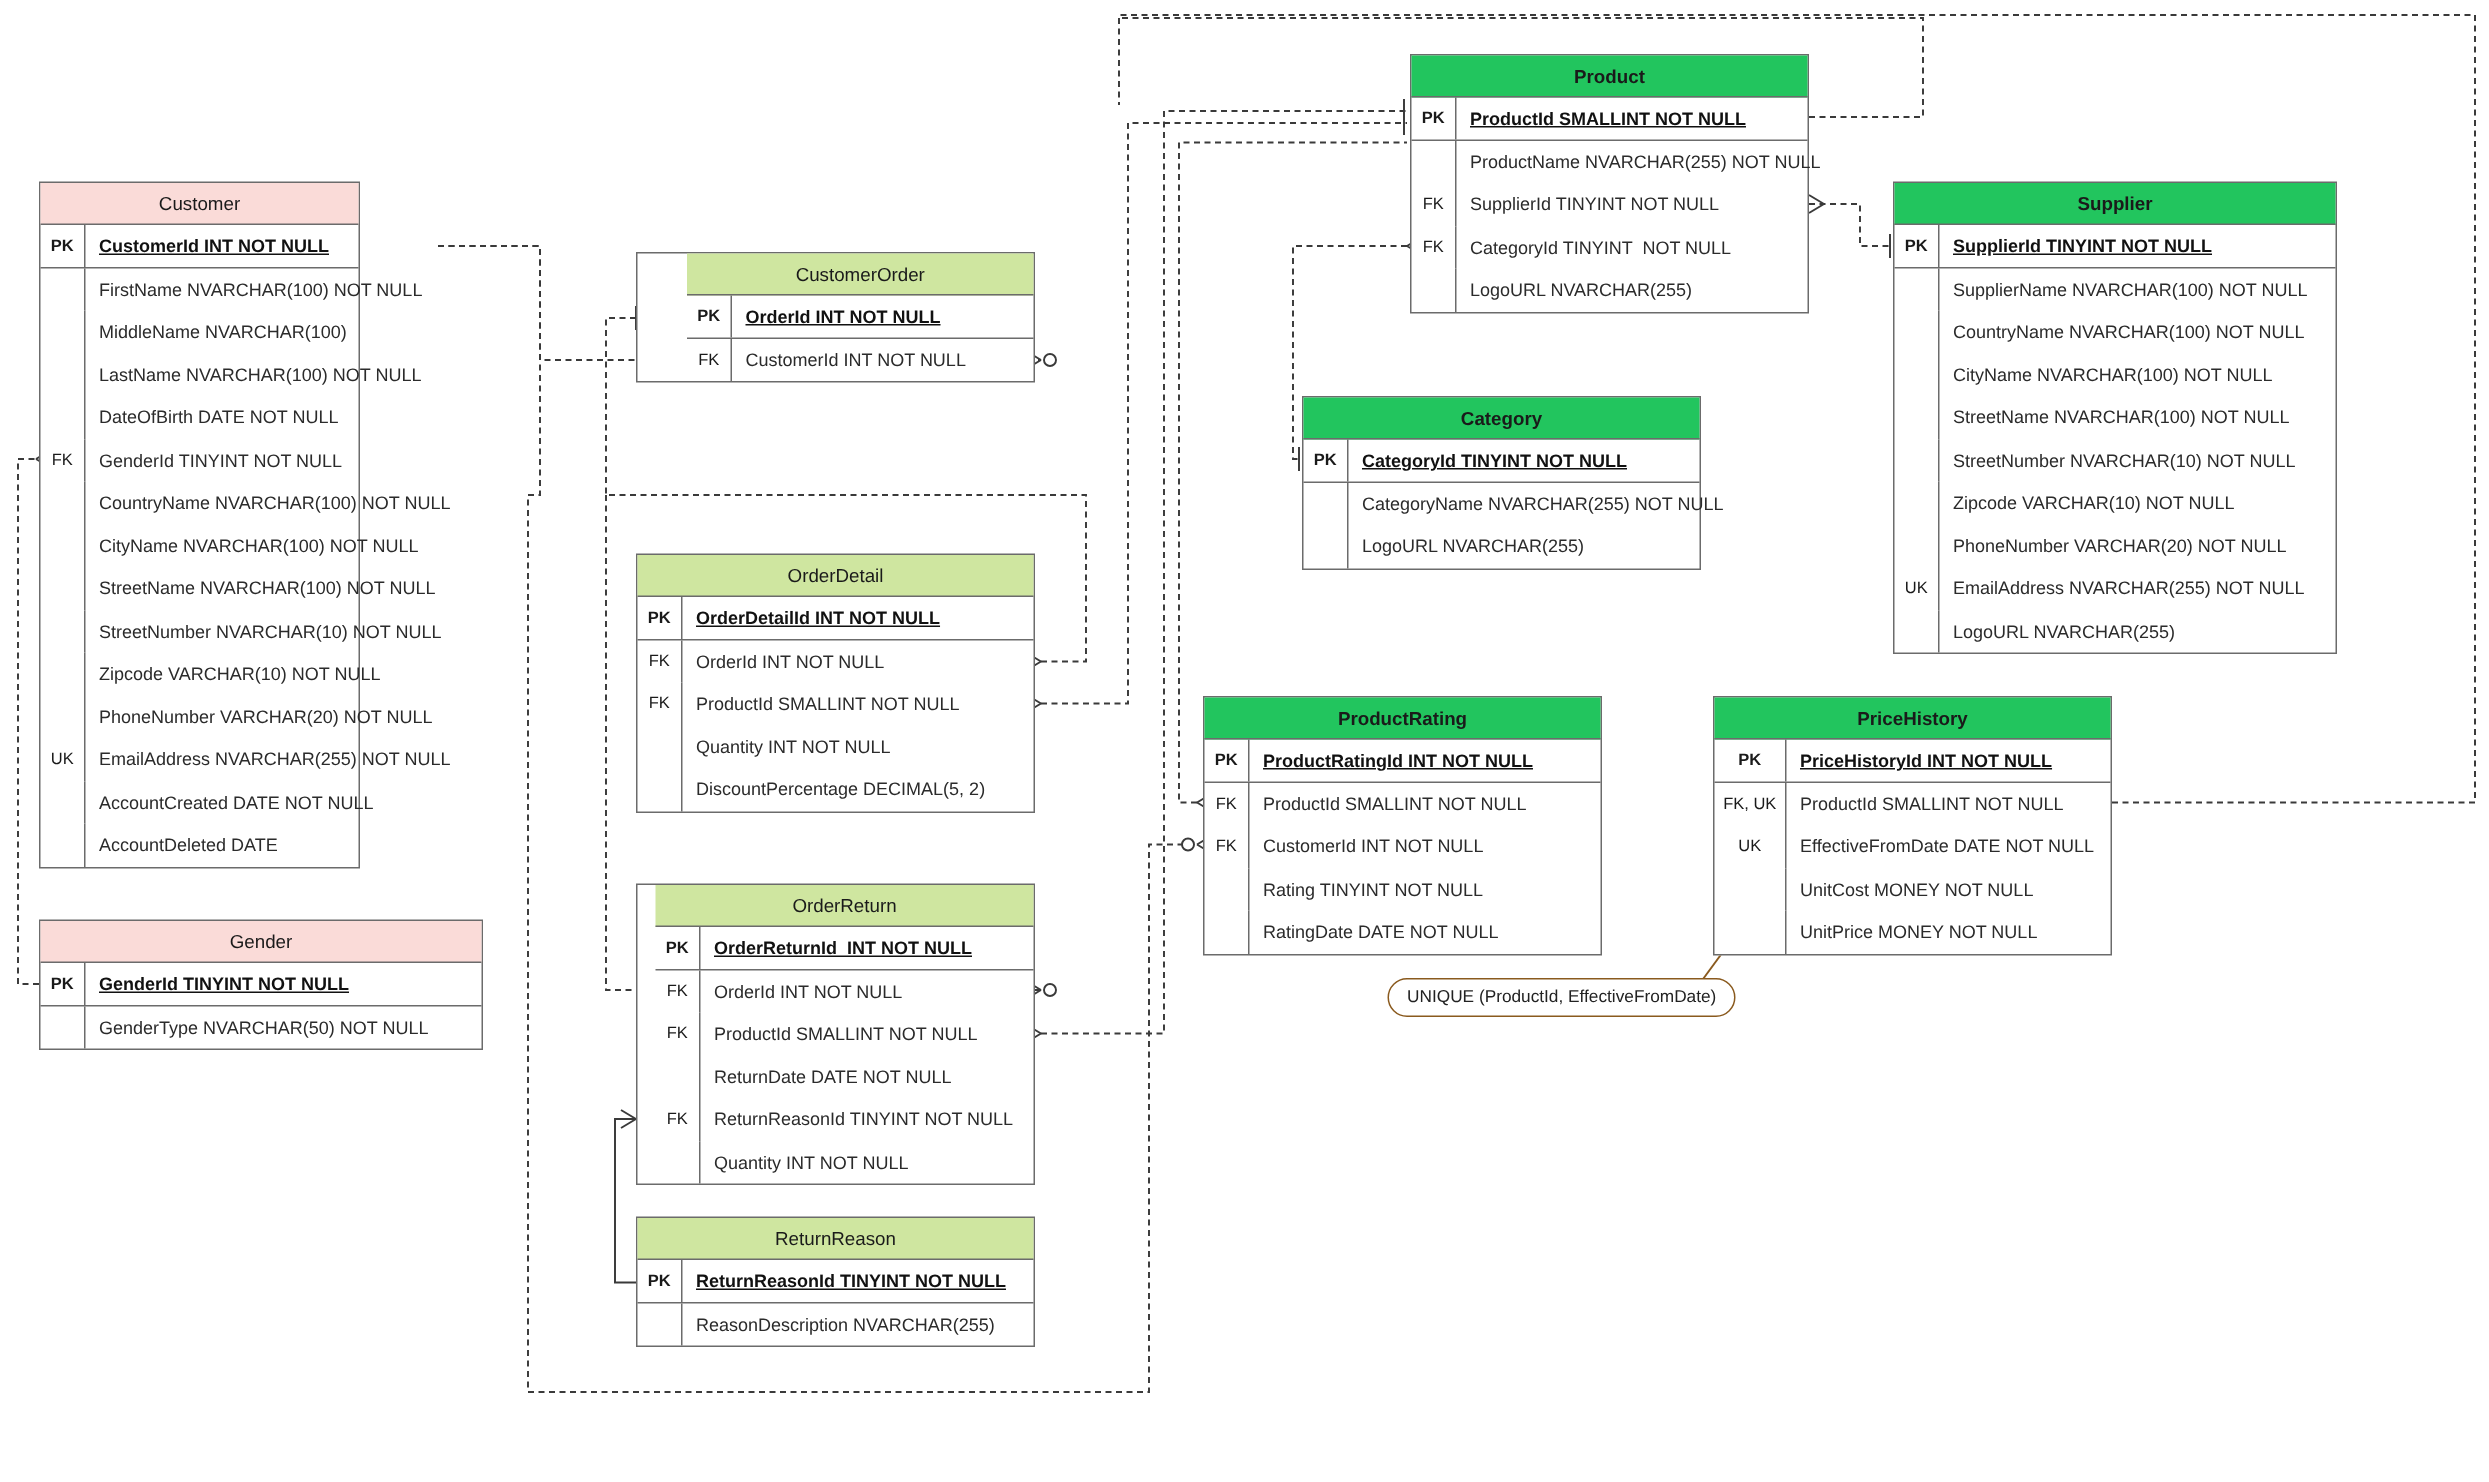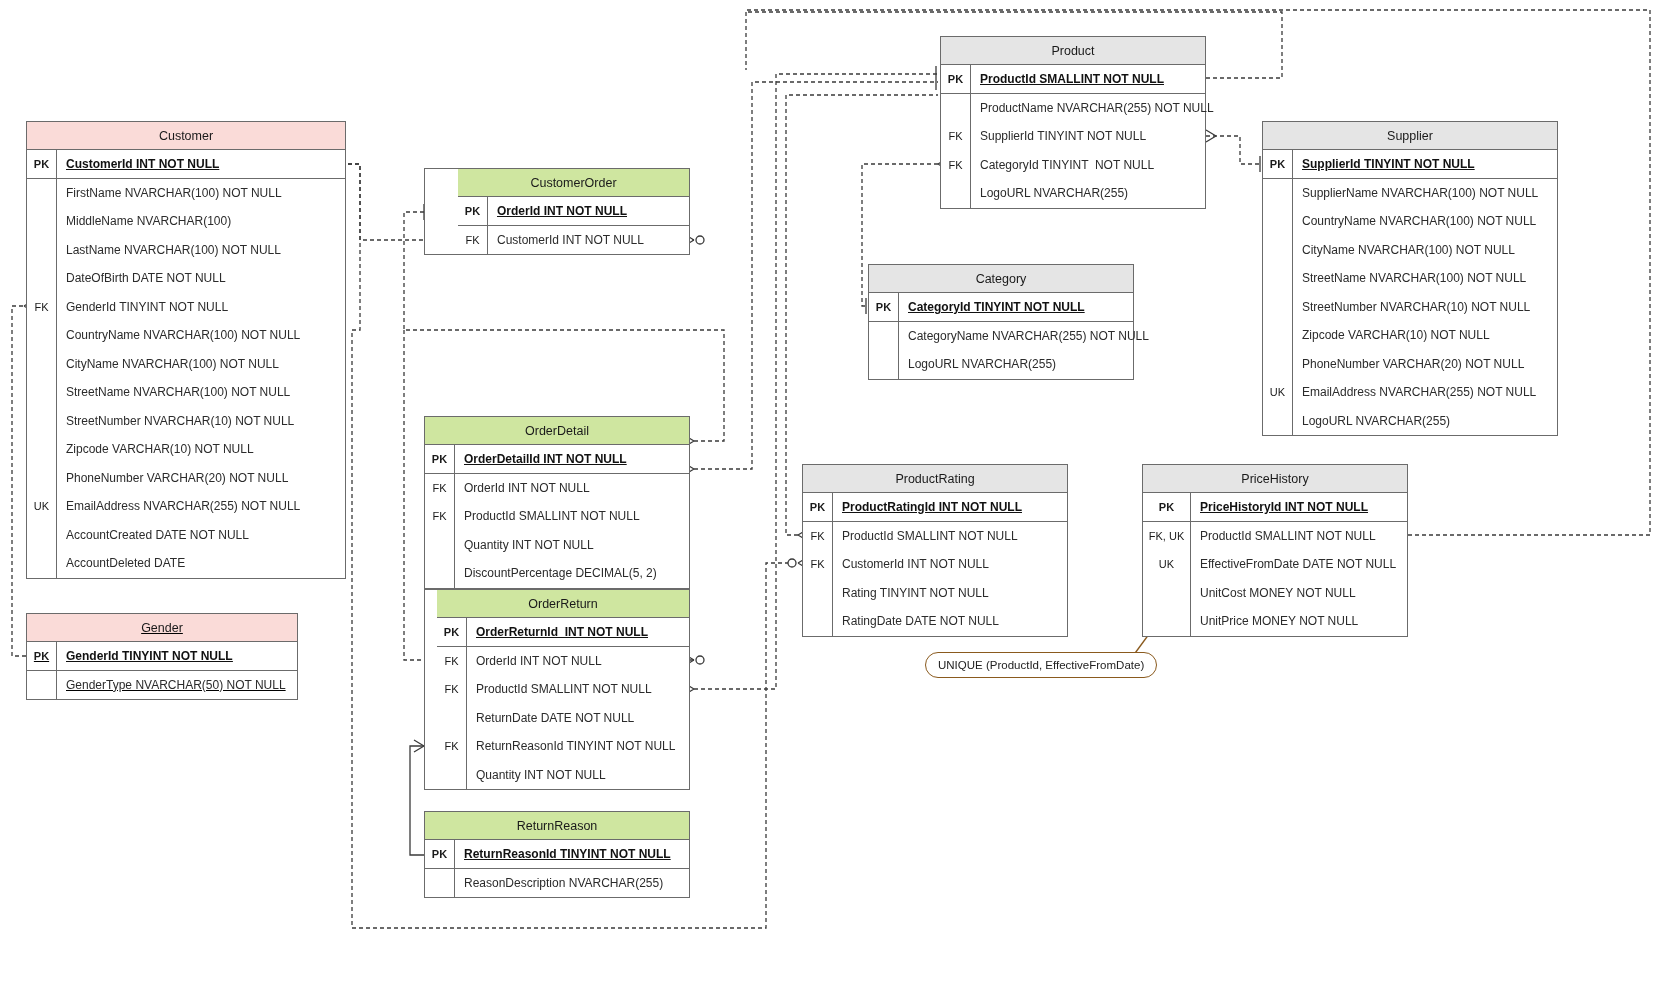--- a/index.html
+++ b/index.html
@@ -6,21 +6,21 @@
   body{width:1659px;height:988px;position:relative;overflow:hidden;
        font-family:"Liberation Sans","DejaVu Sans",sans-serif;}
   #canvas{position:absolute;left:0;top:0;width:1659px;height:988px;}
   svg.links{position:absolute;left:0;top:0;width:1659px;height:988px;pointer-events:none;}
 
   .entity{position:absolute;border:1.5px solid #6b6b6b;background:#ffffff;box-sizing:border-box;}
   .entity .ttl{height:28px;line-height:28px;text-align:center;font-size:12.5px;color:#1a1a1a;
        border-bottom:1.5px solid #6b6b6b;box-sizing:border-box;}
   .entity.red  .ttl{background:#fadbd8;}
   .entity.green .ttl{background:#cfe6a0;}
-  .entity.blue .ttl{background:#e5e5e5;}
+  .entity.blue .ttl{background:#22c55e;font-weight:bold;}
   .rowsbox{position:relative;}
   .row{display:flex;align-items:center;height:28.5px;box-sizing:border-box;}
   .row .key{width:30px;flex:0 0 30px;text-align:center;font-size:11px;color:#1a1a1a;
        align-self:stretch;display:flex;align-items:center;justify-content:center;
        border-right:1.5px solid #6b6b6b;box-sizing:border-box;}
   .row .key.wide{width:48px;flex:0 0 48px;}
   .row .fld{padding-left:9px;font-size:12px;color:#2b2b2b;white-space:pre;}
   .row.pkrow{border-bottom:1.5px solid #6b6b6b;}
   .row.pkrow .key{font-weight:bold;}
   .row.pkrow .fld{font-weight:bold;text-decoration:underline;color:#111;}
@@ -87,21 +87,21 @@
       <path d="M424,855 L410,855 L410,746 L424,746"></path>
       <path d="M424,746 L414,740 M424,746 L414,752"></path>
     </g>
 
     <g fill="none" stroke="#8a5a1e" stroke-width="1.3">
       <path d="M1152,630 L1130,660"></path>
     </g>
   </svg>
 
   <div id="entities">
-      <div class="entity red" style="left: 26px; top: 121px; width: 320px;">
+      <div class="entity red" style="left: 26px; top: 121px; width: 214px;">
         <div class="ttl">Customer</div>
         <div class="rowsbox">
           <div class="row pkrow">
             <div class="key">PK</div>
             <div class="fld">CustomerId INT NOT NULL</div>
           </div>
           <div class="row">
             <div class="key"></div>
             <div class="fld">FirstName NVARCHAR(100) NOT NULL</div>
           </div>
@@ -152,21 +152,21 @@
           <div class="row">
             <div class="key"></div>
             <div class="fld">AccountCreated DATE NOT NULL</div>
           </div>
           <div class="row">
             <div class="key"></div>
             <div class="fld">AccountDeleted DATE</div>
           </div>
         </div>
       </div>
-      <div class="entity red" style="left: 26px; top: 613px; width: 272px; text-decoration: underline;">
+      <div class="entity red" style="left: 26px; top: 613px; width: 296px;">
         <div class="ttl">Gender</div>
         <div class="rowsbox">
           <div class="row pkrow">
             <div class="key">PK</div>
             <div class="fld">GenderId TINYINT NOT NULL</div>
           </div>
           <div class="row">
             <div class="key"></div>
             <div class="fld">GenderType NVARCHAR(50) NOT NULL</div>
           </div>
@@ -178,21 +178,21 @@
           <div class="row pkrow">
             <div class="key">PK</div>
             <div class="fld">OrderId INT NOT NULL</div>
           </div>
           <div class="row">
             <div class="key">FK</div>
             <div class="fld">CustomerId INT NOT NULL</div>
           </div>
         </div>
       </div>
-      <div class="entity green" style="left: 424px; top: 369px; width: 266px; margin-top: 47px;">
+      <div class="entity green" style="left: 424px; top: 369px; width: 266px;">
         <div class="ttl">OrderDetail</div>
         <div class="rowsbox">
           <div class="row pkrow">
             <div class="key">PK</div>
             <div class="fld">OrderDetailId INT NOT NULL</div>
           </div>
           <div class="row">
             <div class="key">FK</div>
             <div class="fld">OrderId INT NOT NULL</div>
           </div>

